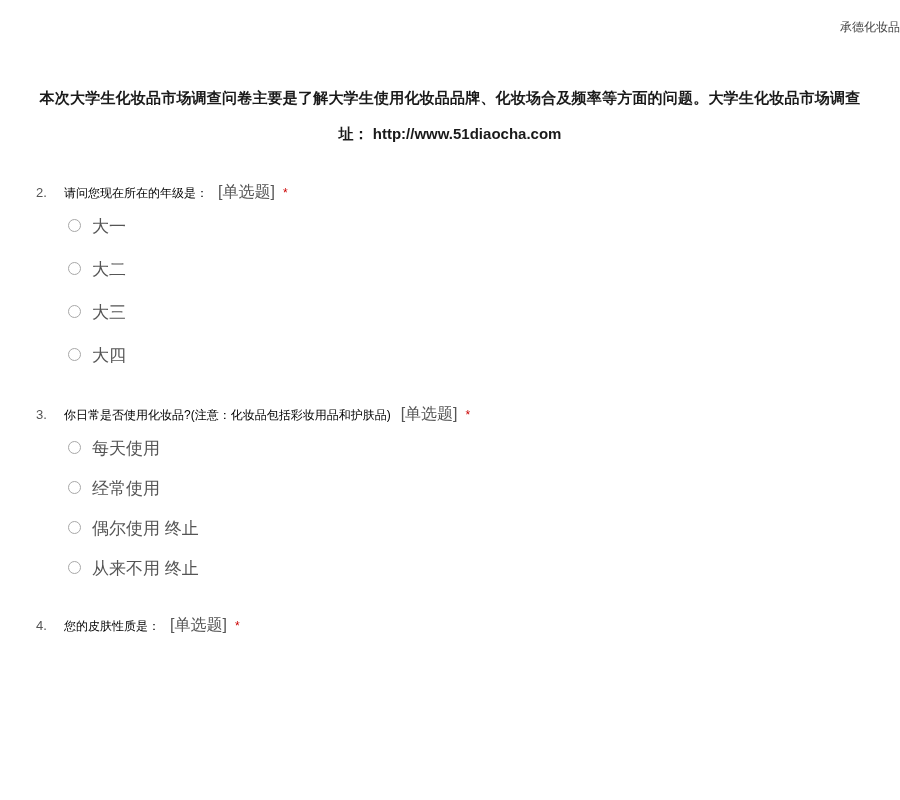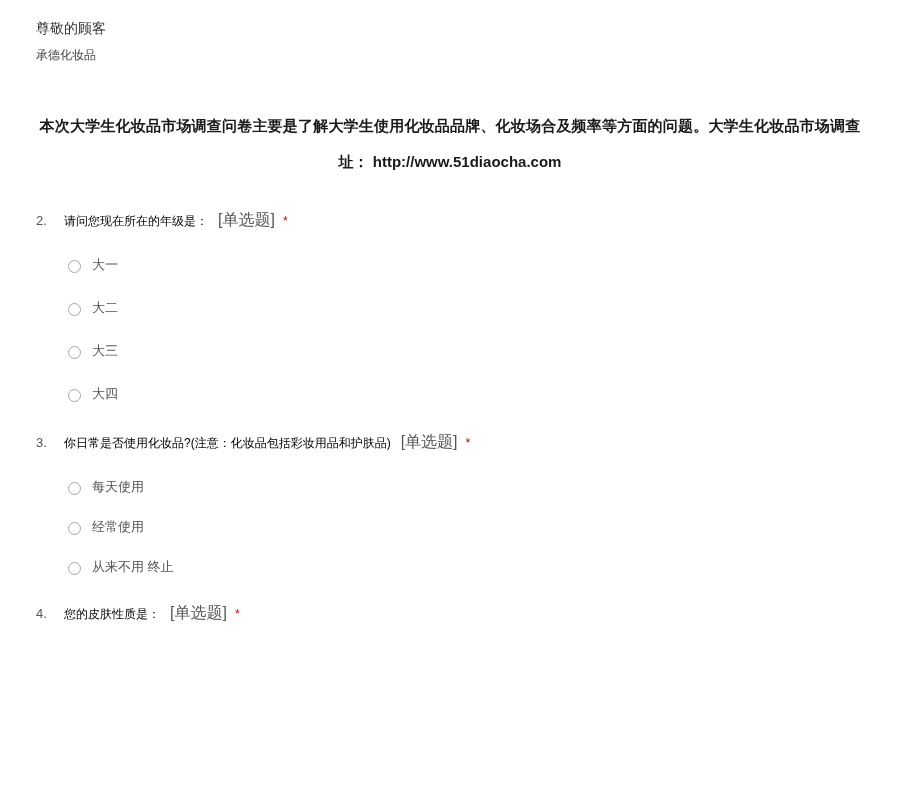--- a/index.html
+++ b/index.html
@@ -23,24 +23,25 @@
     padding: 0 0 0 0;
     overflow: hidden;
   }
   .salutation {
     margin: 18px 0 0 36px;
     font-size: 14px;
     color: #333333;
     line-height: 20px;
   }
   .company {
-    margin: 8px 0 0 36px;
+    margin: 18px 0 0 36px;
     font-size: 12px;
     color: #444444;
     line-height: 18px;
+    text-align: right;
   }
   .intro {
     margin: 44px 36px 0 36px;
     font-size: 15px;
     font-weight: bold;
     color: #1a1a1a;
     line-height: 36px;
     letter-spacing: 0.2px;
     white-space: nowrap;
     text-align: center;
@@ -84,24 +85,24 @@
     margin-left: 8px;
     color: #cc0000;
     font-size: 12px;
   }
   .options {
     margin-top: 16px;
     padding-left: 32px;
   }
   .option {
     display: flex;
-    align-items: flex-end;
+    align-items: flex-start;
     height: 26px;
     margin-bottom: 17px;
-    font-size: 13px;
+    font-size: 17px;
     color: #555555;
   }
   .radio {
     width: 13px;
     height: 13px;
     border: 1px solid #a8a8a8;
     border-radius: 50%;
     background: #ffffff;
     display: inline-block;
     margin-right: 11px;
@@ -112,21 +113,20 @@
     line-height: 16px;
   }
   .q3 .option { margin-bottom: 14px; }
   .q4 { margin-top: 28px; }
 </style>
 </head>
 <body>
 
 <div class="page">
 
-  <div class="salutation">尊敬的顾客</div>
   <div class="company">承德化妆品</div>
 
   <div class="intro">
     <span>本次大学生化妆品市场调查问卷主要是了解大学生使用化妆品品牌、化妆场合及频率等方面的问题。大学生化妆品市场调查</span>
   </div>
   <div class="intro-line2">
     <span>址：</span>
     <span class="url">http://www.51diaocha.com</span>
   </div>
 
@@ -168,20 +168,24 @@
       <div class="option">
         <span class="radio"></span>
         <span class="opt-label">每天使用</span>
       </div>
       <div class="option">
         <span class="radio"></span>
         <span class="opt-label">经常使用</span>
       </div>
       <div class="option">
         <span class="radio"></span>
+        <span class="opt-label">偶尔使用 终止</span>
+      </div>
+      <div class="option">
+        <span class="radio"></span>
         <span class="opt-label">从来不用 终止</span>
       </div>
     </div>
   </div>
 
   <div class="question q4">
     <div class="q-head">
       <span class="q-num">4.</span>
       <span class="q-title">您的皮肤性质是：</span>
       <span class="q-type">[单选题]</span>

